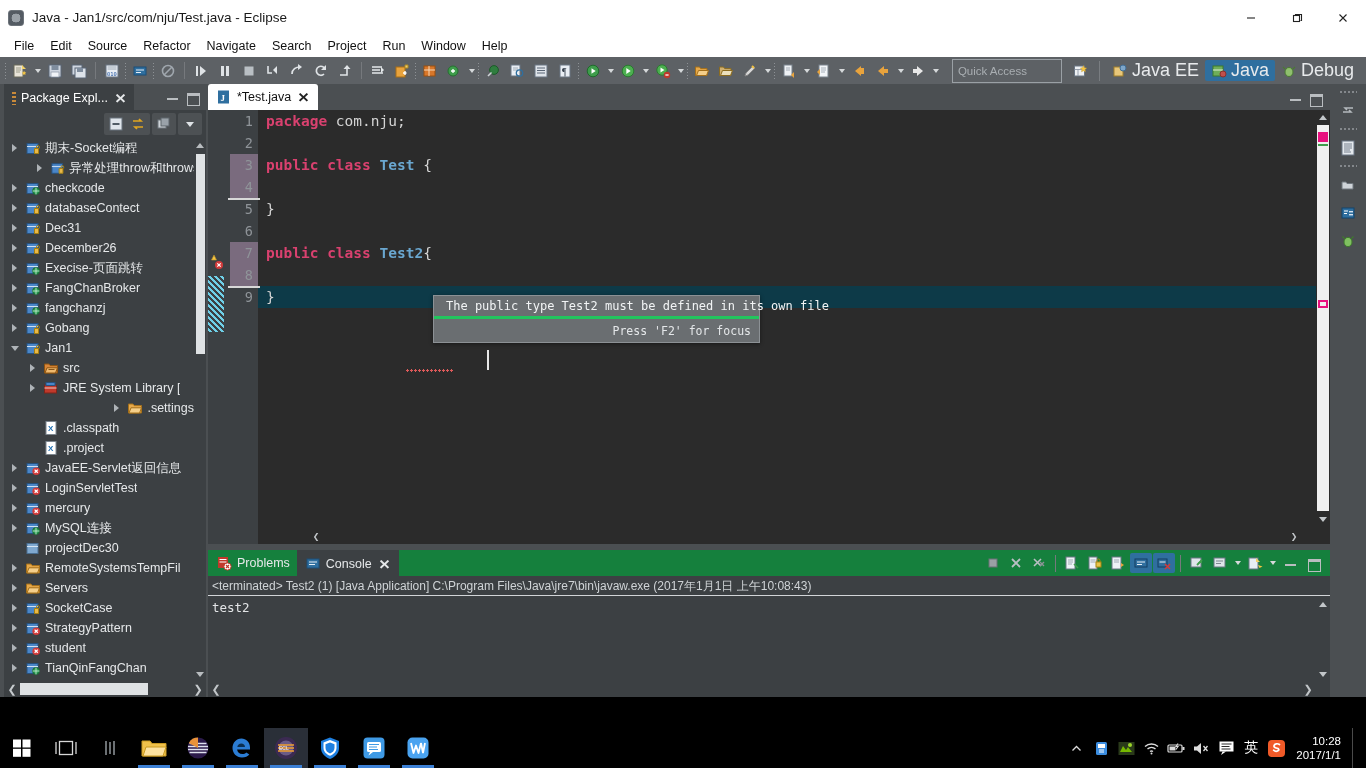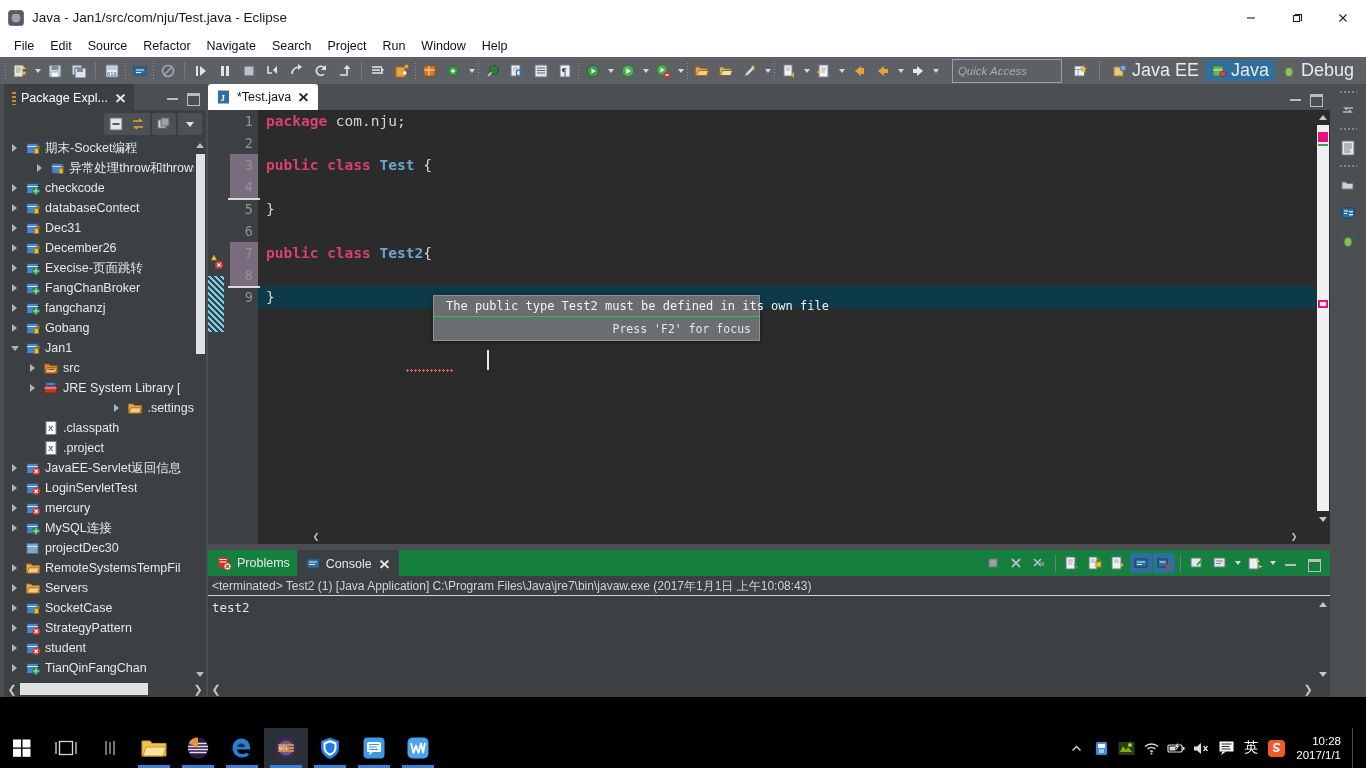--- a/index.html
+++ b/index.html
@@ -60,21 +60,21 @@
   .tarrow::after {
     content: ""; border-left: 3.5px solid transparent; border-right: 3.5px solid transparent;
     border-top: 4px solid #d6d9db;
   }
   .ico { width: 16px; height: 16px; display: block; }
 
   
   .quickaccess {
     margin-left: auto; width: 110px; height: 24px; background: #5d6165;
     border: 1px solid #9aa0a5; display: flex; align-items: center;
-    padding-left: 5px; font-size: 11.5px; color: #a9aeb2; flex: none; font-style: italic;
+    padding-left: 5px; font-size: 11.5px; color: #a9aeb2; flex: none;
   }
   .persp-sep { width: 1px; height: 20px; background: #797d81; margin: 0 6px; flex: none; }
   .perspbtn {
     height: 21px; display: flex; align-items: center; gap: 4px;
     padding: 0 6px; font-size: 18px; color: #e8eaec; flex: none; border-radius: 2px;
   }
   .perspbtn.active { background: #2f6f9f; }
 
   
   .body-area {
@@ -227,21 +227,21 @@
   }
   .caret { position: absolute; width: 1.5px; background: #e8e8e8; z-index: 4; }
 
   
   .tooltip {
     position: absolute; z-index: 30; width: 327px;
     background: #6a6e71; border: 1px solid #8c9195; box-shadow: 0 1px 4px rgba(0,0,0,.45);
   }
   .tt-row1 {
     display: flex; align-items: center; gap: 5px; padding: 3px 6px 3px 7px;
-    border-bottom: 1px solid #22c55e;
+    border-bottom: 3px solid #22c55e;
   }
   .tt-text { font-size: 12px; color: #f2f4f5; white-space: nowrap; }
   .tt-row2 { padding: 3px 8px 4px 0; text-align: right; background: #6a6e71; }
   .tt-hint { font-size: 11.5px; color: #e4e7e9; }
 
   .ed-vscroll {
     width: 14px; background: #2b2b2b; position: relative; flex: none;
   }
   .edv-up, .edv-dn { position: absolute; left: 0; width: 14px; height: 14px; display:flex; align-items:center; justify-content:center; }
   .edv-up { top: 0; } .edv-dn { bottom: 18px; }

